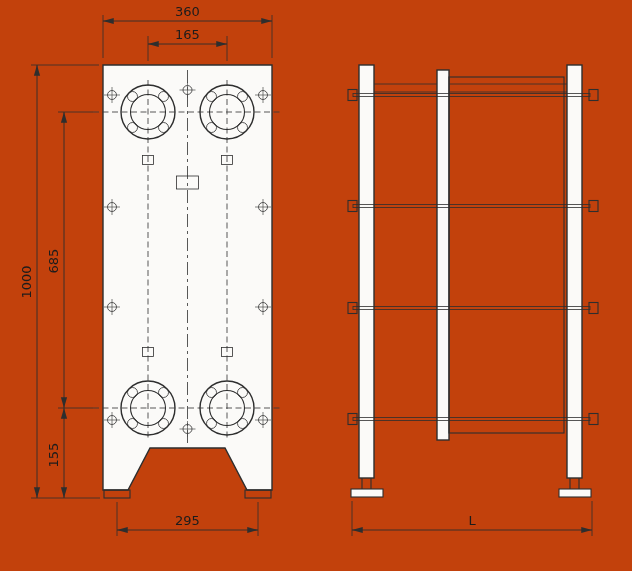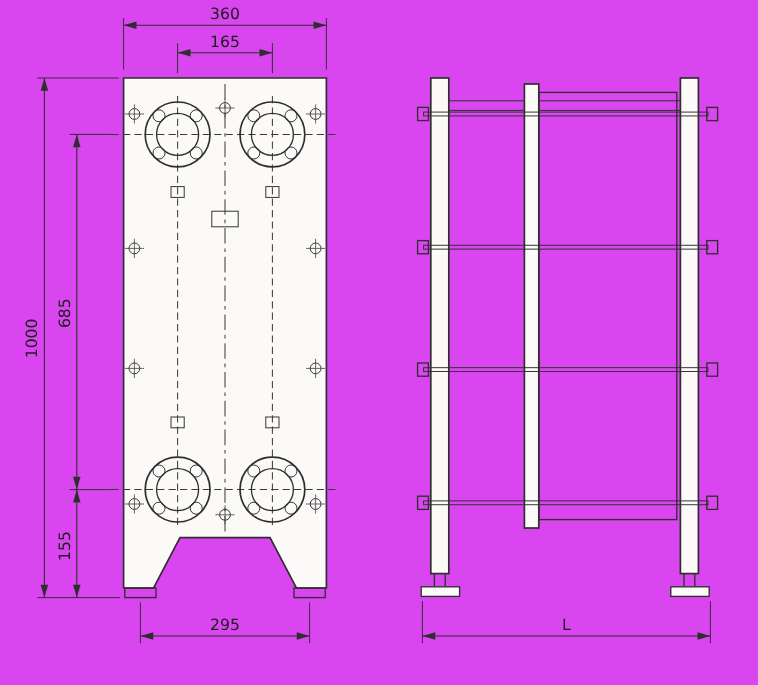--- a/index.html
+++ b/index.html
@@ -1,16 +1,16 @@
 <!DOCTYPE html>
 <html><head>
 <meta charset="utf-8">
 <style>
   html,body{margin:0;padding:0;}
-  .stage{width:632px;height:571px;background:#d946ef;position:relative;overflow:hidden;text-decoration:underline;}
+  .stage{width:632px;height:571px;background:#c2410c;position:relative;overflow:hidden;text-decoration:underline;}
   svg{display:block;}
   .ln{stroke:#2e2e2e;stroke-width:1.1;fill:none;}
   .thick{stroke-width:1.4;}
   .thin{stroke-width:0.8;}
   .tick{stroke:#4a4a4a;stroke-width:0.7;fill:none;}
   .dash{stroke:#3a3a3a;stroke-width:0.85;stroke-dasharray:6 3.5;fill:none;}
   .cline{stroke:#3a3a3a;stroke-width:0.85;stroke-dasharray:13 4 3 4;fill:none;}
   .dim{stroke:#2e2e2e;stroke-width:0.9;fill:none;}
   .ext{stroke:#2e2e2e;stroke-width:0.8;fill:none;}
   .fillw{fill:#fbfaf8;}

